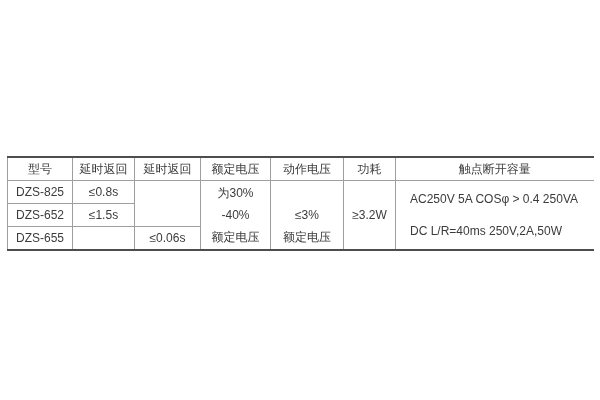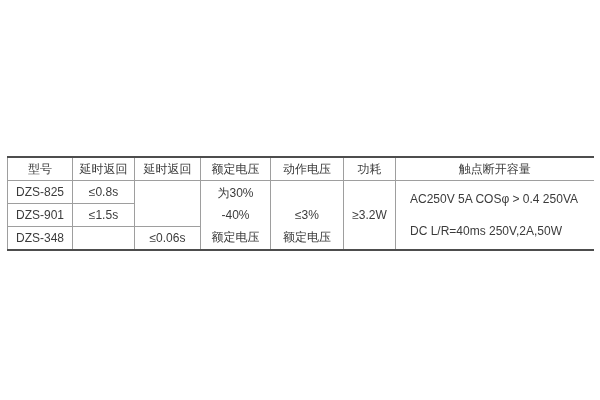--- a/index.html
+++ b/index.html
@@ -127,23 +127,23 @@
         </td>
         <td rowspan="3">≥3.2W</td>
         <td rowspan="3" class="no-right">
           <div class="cell-inner cc-inner">
             <span>AC250V 5A COSφ &gt; 0.4 250VA</span>
             <span>DC  L/R=40ms 250V,2A,50W</span>
           </div>
         </td>
       </tr>
       <tr>
-        <td>DZS-901</td>
+        <td>DZS-652</td>
         <td>≤1.5s</td>
       </tr>
       <tr>
-        <td>DZS-348</td>
+        <td>DZS-655</td>
         <td></td>
         <td>≤0.06s</td>
       </tr>
     </tbody>
   </table>
 </div>
 
 </body></html>

